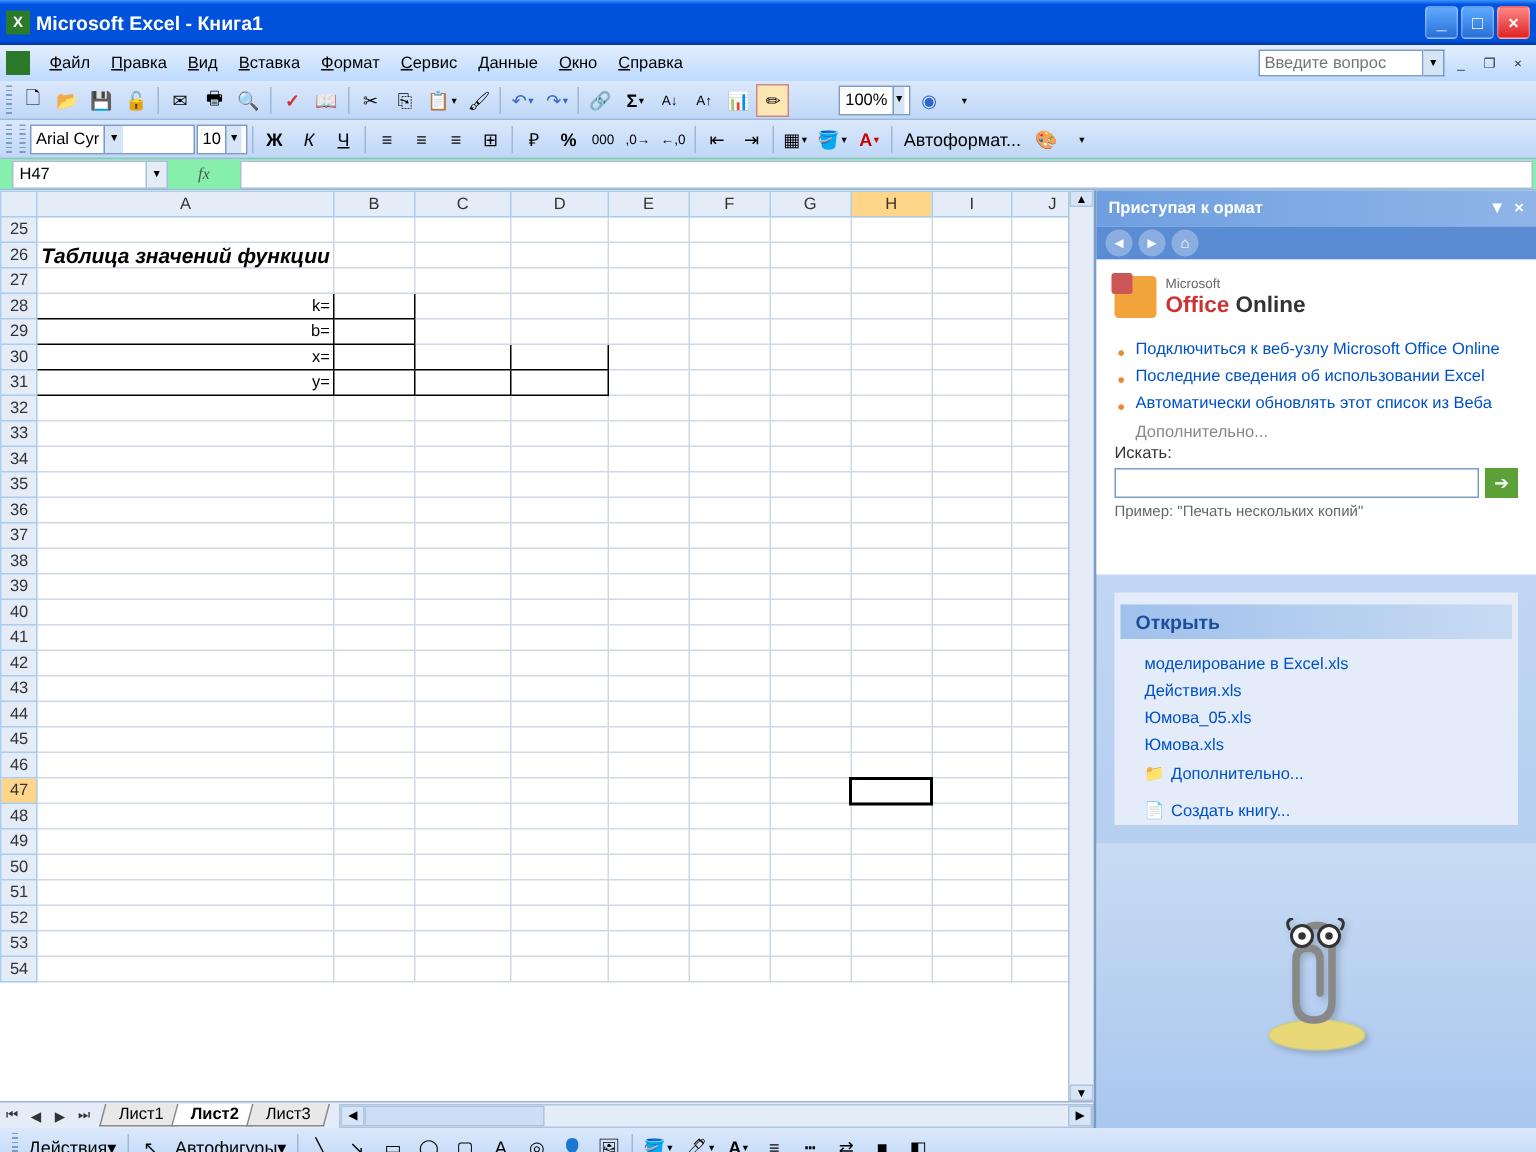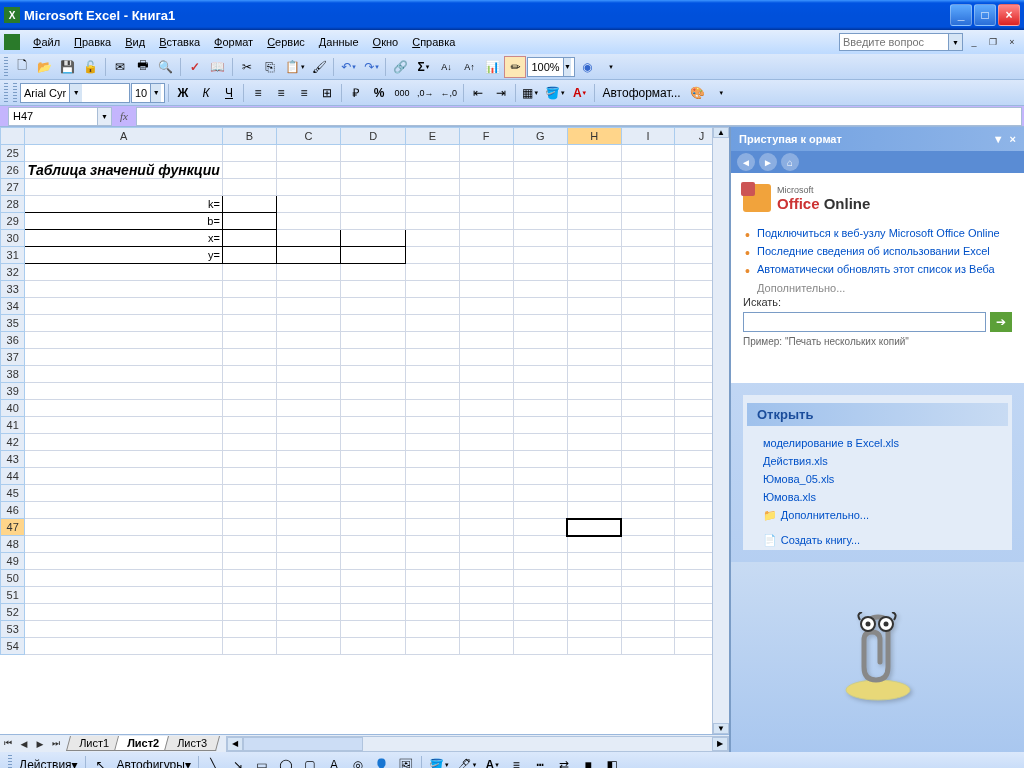--- a/index.html
+++ b/index.html
@@ -20,25 +20,25 @@
 .mdi-btn { width: 16px; height: 14px; margin-left: 3px; display: inline-flex; align-items: center; justify-content: center; font-size: 9px; color: #333; }
 .toolbar { background: linear-gradient(to bottom, #dbe8fb, #bfd7f7); height: 26px; display: flex; align-items: center; padding: 0 2px; gap: 1px; border-bottom: 1px solid #9ab8dd; }
 .tb-grip { width: 4px; height: 20px; background: repeating-linear-gradient(to bottom, #7a9cc6 0 1px, transparent 1px 3px); margin: 0 2px; }
 .tb-btn { min-width: 22px; height: 22px; display: inline-flex; align-items: center; justify-content: center; font-size: 12px; border: 1px solid transparent; cursor: default; padding: 0 2px; }
 .tb-sep { width: 1px; height: 18px; background: #a0b8d8; margin: 0 2px; }
 .tb-dd { font-size: 7px; padding-left: 1px; }
 .font-combo { height: 20px; background: white; border: 1px solid #7a9cc6; display: flex; align-items: center; padding: 0 3px; font-size: 11px; }
 .font-name { width: 110px; }
 .font-size { width: 34px; }
 .combo-arrow { width: 13px; height: 18px; background: #d6e5f5; border-left: 1px solid #7a9cc6; display: flex; align-items: center; justify-content: center; font-size: 7px; margin-left: 3px; }
-.zoom-combo { width: 48px; }
-.namebox-row { background: #c4b5fd; height: 21px; display: flex; align-items: center; border-bottom: 1px solid #9ab8dd; }
+.zoom-combo { width: 48px; margin-left: 32px; }
+.namebox-row { background: #86efac; height: 21px; display: flex; align-items: center; border-bottom: 1px solid #9ab8dd; }
 .name-box { width: 90px; height: 19px; background: white; border: 1px solid #a8bdd6; margin-left: 8px; padding: 0 4px; font-size: 11px; display: flex; align-items: center; }
 .nb-arrow { width: 14px; height: 19px; background: #e4ecf7; border: 1px solid #a8bdd6; border-left: none; display: flex; align-items: center; justify-content: center; font-size: 7px; }
-.fx { font-style: italic; font-family: 'Times New Roman'; margin: 0 8px; color: #555; }
+.fx { font-style: italic; font-family: 'Times New Roman'; margin: 0 20px; color: #555; }
 .formula-bar { flex: 1; height: 19px; background: white; border: 1px solid #a8bdd6; margin-right: 2px; }
 .workarea { display: flex; height: 625px; }
 .sheet-area { flex: 1; display: flex; flex-direction: column; background: white; }
 .grid-wrap { flex: 1; overflow: hidden; position: relative; }
 table.grid { border-collapse: collapse; font-size: 11px; }
 table.grid th { background: #e4ecf7; border: 1px solid #aaccee; font-weight: normal; text-align: center; height: 17px; font-size: 11px; color: #333; }
 table.grid th.colh { width: 60px; }
 table.grid th.colh.wide { width: 72px; }
 table.grid th.rowh { width: 26px; }
 table.grid th.sel { background: #ffd58a; }

